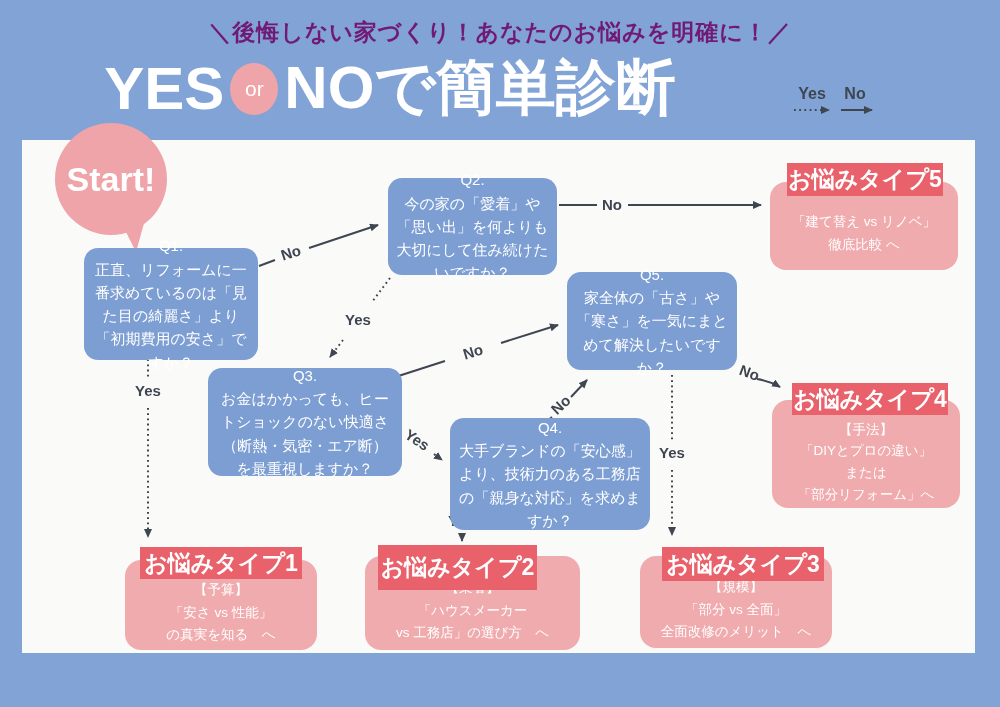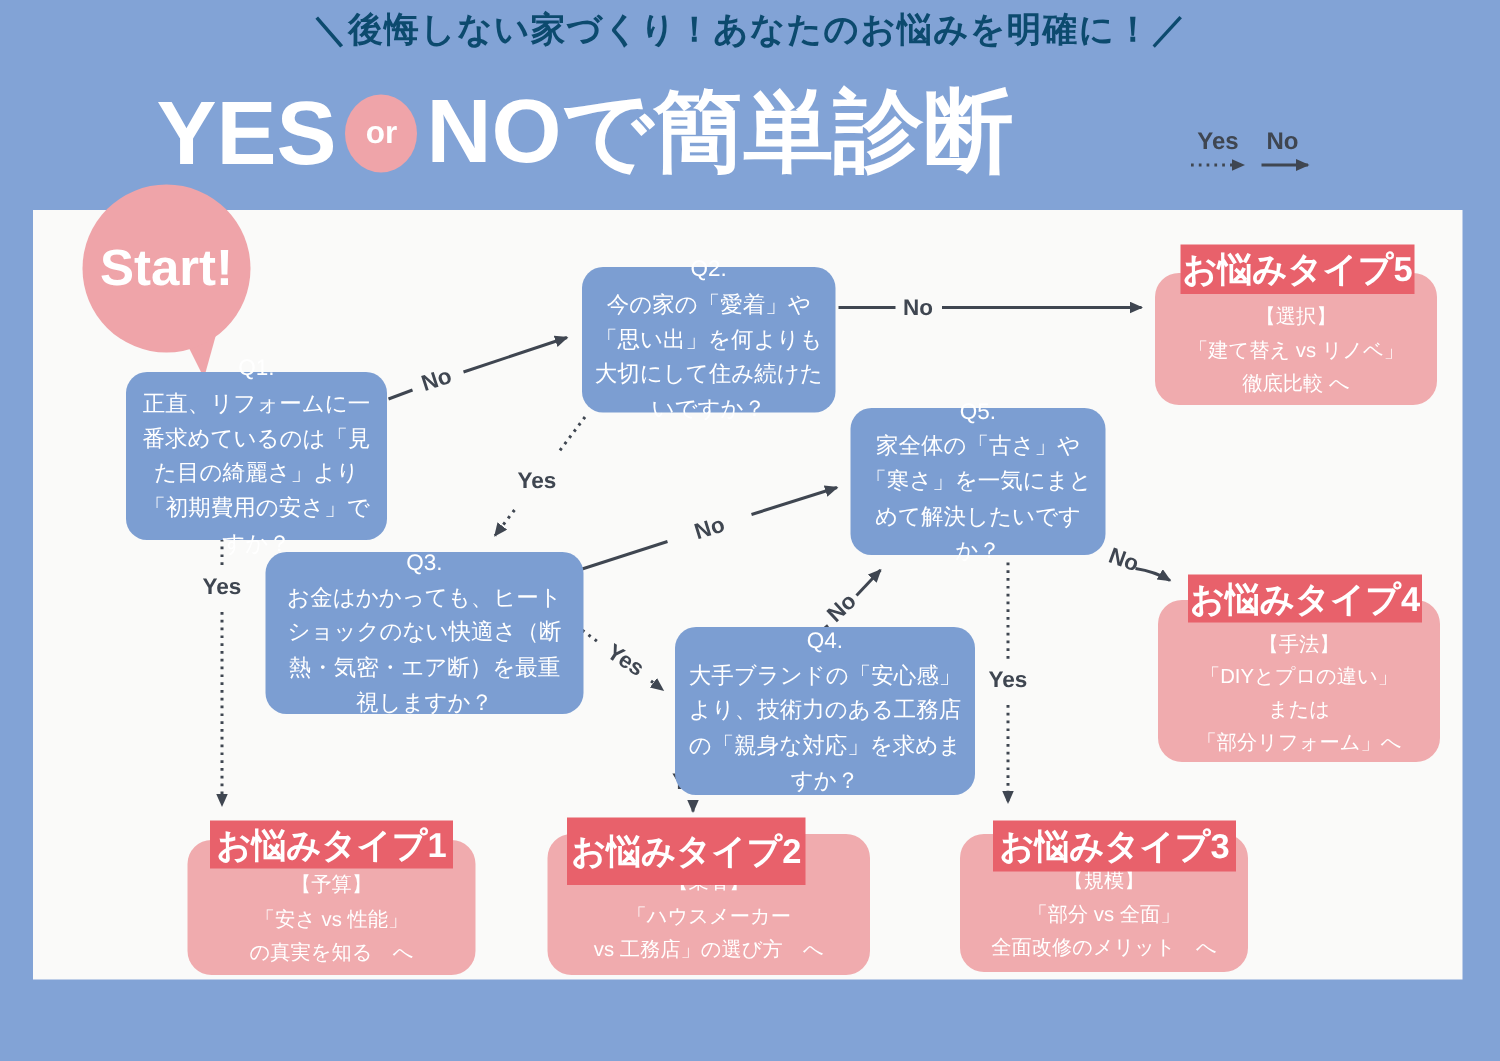--- a/index.html
+++ b/index.html
@@ -4,27 +4,27 @@
 <style>
   :root{
     --bg-blue:#82a3d6; --canvas:#fafaf9; --q-blue:#7c9ed2;
     --salmon:#efa4a9; --salmon-light:#f0abae; --badge-red:#e8616b;
     --ink:#3f4651; --white:#ffffff;
   }
   *{box-sizing:border-box;margin:0;padding:0}
   body{font-family:"Liberation Sans",sans-serif;background:#666}
   .page{position:relative;width:1000px;height:707px;background:var(--bg-blue);overflow:hidden}
   .canvas{position:absolute;left:22px;top:140px;width:953px;height:513px;background:var(--canvas)}
-  .tagline{position:absolute;top:4px;left:0;width:100%;text-align:center;color:#0c4a6e;
+  .tagline{position:absolute;top:17px;left:0;width:100%;text-align:center;color:#701a75;
     font-size:23px;font-weight:700;letter-spacing:1px}
   .titlerow{position:absolute;top:48px;left:0;width:78%;display:flex;justify-content:center;
     align-items:center;gap:4px;color:#fff}
   .title-big{font-size:60px;font-weight:700;letter-spacing:0}
   .or-circle{width:48px;height:52px;border-radius:50%;background:var(--salmon);display:flex;
-    align-items:center;justify-content:center;font-size:21px;font-weight:700;margin:0 2px}
+    align-items:center;justify-content:center;font-size:21px;font-weight:400;margin:0 2px}
   .qbox{position:absolute;background:var(--q-blue);color:#fff;border-radius:14px;display:flex;
     flex-direction:column;align-items:center;justify-content:center;text-align:center;
     font-size:15px;line-height:1.55;padding:6px 8px;z-index:2}
   .rbody{position:absolute;background:var(--salmon-light);border-radius:16px;color:#fff;
     text-align:center;font-size:13.5px;line-height:1.7;display:flex;flex-direction:column;
     justify-content:center;padding-top:16px;z-index:2}
   .rbadge{position:absolute;background:var(--badge-red);border-radius:0;color:#fff;
     font-size:23px;font-weight:700;display:flex;align-items:center;justify-content:center;z-index:3}
   .start-bubble{position:absolute;left:55px;top:123px;width:112px;height:112px;border-radius:50%;
     background:var(--salmon);display:flex;align-items:center;justify-content:center;color:#fff;
@@ -106,21 +106,21 @@
   <div class="start-bubble">Start!</div>
 
   <div class="qbox" style="left:84px;top:248px;width:174px;height:112px">
     <div>Q1.</div>
     <div>正直、リフォームに一番求めているのは「見た目の綺麗さ」より「初期費用の安さ」ですか？</div>
   </div>
   <div class="qbox" style="left:388px;top:178px;width:169px;height:97px">
     <div>Q2.</div>
     <div>今の家の「愛着」や「思い出」を何よりも大切にして住み続けたいですか？</div>
   </div>
-  <div class="qbox" style="left:177px;top:368px;width:212px;height:108px">
+  <div class="qbox" style="left:208px;top:368px;width:194px;height:108px">
     <div>Q3.</div>
     <div>お金はかかっても、ヒートショックのない快適さ（断熱・気密・エア断）を最重視しますか？</div>
   </div>
   <div class="qbox" style="left:450px;top:418px;width:200px;height:112px">
     <div>Q4.</div>
     <div>大手ブランドの「安心感」より、技術力のある工務店の「親身な対応」を求めますか？</div>
   </div>
   <div class="qbox" style="left:567px;top:272px;width:170px;height:98px">
     <div>Q5.</div>
     <div>家全体の「古さ」や「寒さ」を一気にまとめて解決したいですか？</div>
@@ -149,19 +149,18 @@
 
   <div class="rbody" style="left:772px;top:400px;width:188px;height:108px;line-height:1.6">
     <div>【手法】</div>
     <div>「DIYとプロの違い」</div>
     <div>または</div>
     <div>「部分リフォーム」へ</div>
   </div>
   <div class="rbadge" style="left:792px;top:383px;width:156px;height:32px">お悩みタイプ4</div>
 
   <div class="rbody" style="left:770px;top:182px;width:188px;height:88px">
-    <div>【選択】</div>
     <div>「建て替え vs リノベ」</div>
     <div>徹底比較 へ</div>
   </div>
   <div class="rbadge" style="left:787px;top:163px;width:156px;height:33px">お悩みタイプ5</div>
 
 </div>
 
 </body></html>

